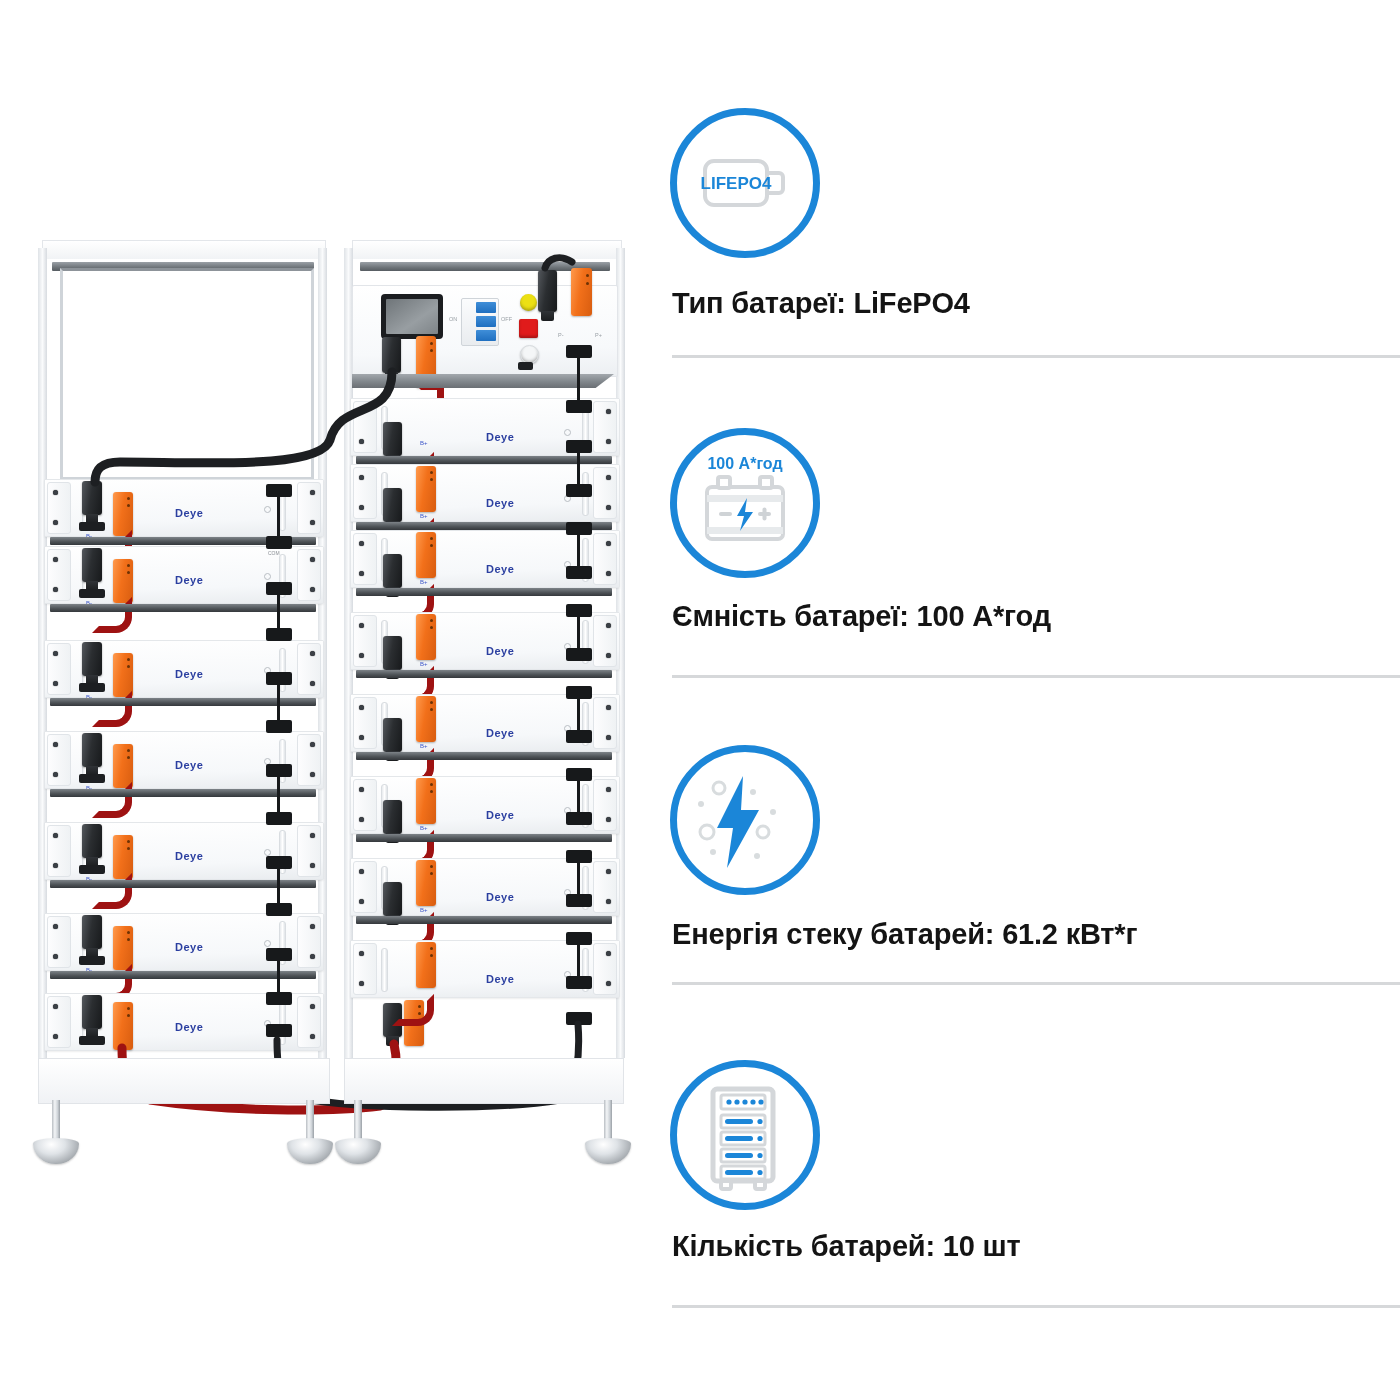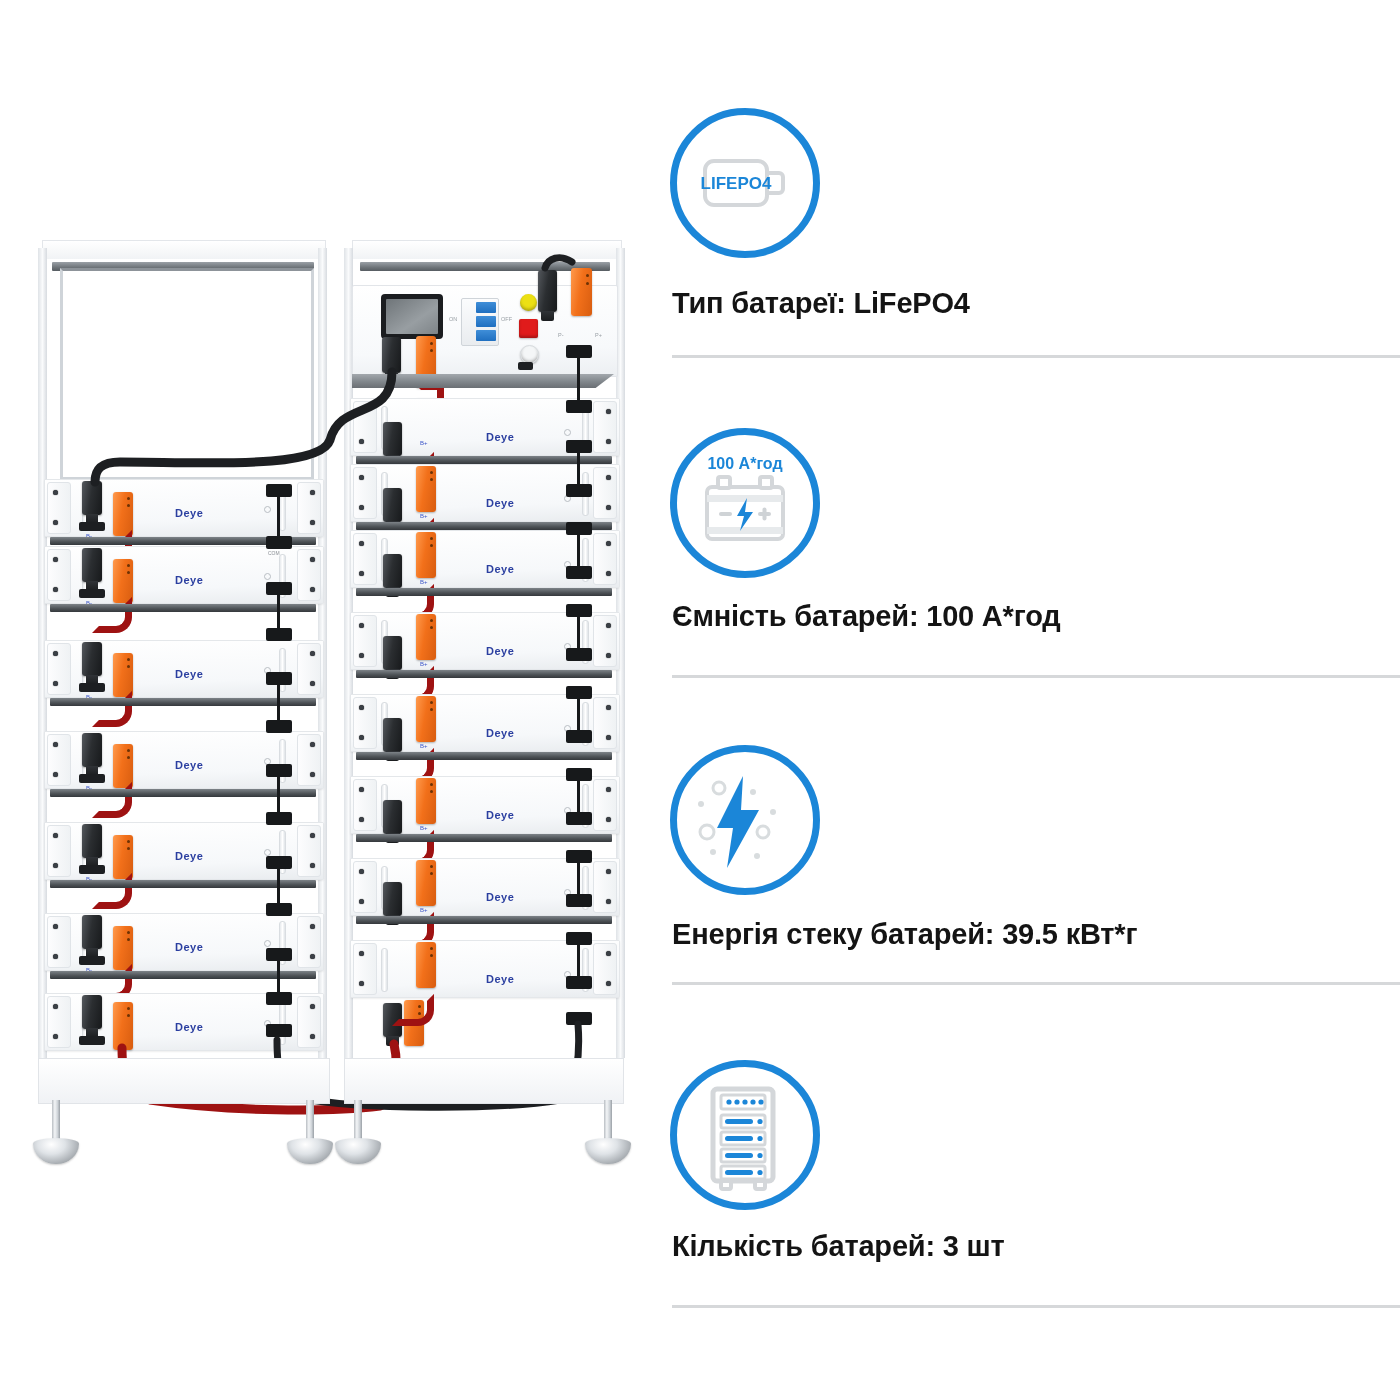--- a/index.html
+++ b/index.html
@@ -759,39 +759,39 @@
         <rect x="30" y="60" width="76" height="7" fill="#e7eaec"></rect>
         <rect x="30" y="92" width="76" height="7" fill="#e7eaec"></rect>
         <rect x="41" y="42" width="12" height="11" rx="2" fill="#ffffff" stroke="#d4d7da" stroke-width="4"></rect>
         <rect x="83" y="42" width="12" height="11" rx="2" fill="#ffffff" stroke="#d4d7da" stroke-width="4"></rect>
         <rect x="42" y="77" width="13" height="4" rx="2" fill="#cfd3d6"></rect>
         <rect x="81" y="77" width="13" height="4" rx="2" fill="#cfd3d6"></rect>
         <rect x="85.5" y="72.5" width="4" height="13" rx="2" fill="#cfd3d6"></rect>
         <path d="M70 63 L60 81 h7 l-4 15 13 -19 h-8 z" fill="#1b86d8"></path>
       </svg>
     </div>
-    <div class="spec-text" style="top:600px;">Ємність батарей: 100 А*год</div>
+    <div class="spec-text" style="top:600px;">Ємність батареї: 100 А*год</div>
     <div class="spec-rule" style="top:675px;"></div>
   </div>
 
   <div class="spec-item" style="top:0;">
     <div class="spec-icon" style="top:745px;">
       <svg width="136" height="136" viewBox="0 0 136 136">
         <circle cx="42" cy="36" r="6" fill="none" stroke="#d8dcde" stroke-width="3"></circle>
         <circle cx="30" cy="80" r="7" fill="none" stroke="#d8dcde" stroke-width="3"></circle>
         <circle cx="86" cy="80" r="6" fill="none" stroke="#d8dcde" stroke-width="3"></circle>
         <circle cx="24" cy="52" r="3" fill="#d8dcde"></circle>
         <circle cx="36" cy="100" r="3" fill="#d8dcde"></circle>
         <circle cx="80" cy="104" r="3" fill="#d8dcde"></circle>
         <circle cx="96" cy="60" r="3" fill="#d8dcde"></circle>
         <circle cx="76" cy="40" r="3" fill="#d8dcde"></circle>
         <path d="M66 24 L40 76 h16 l-6 40 32 -58 h-18 z" fill="#1b86d8"></path>
       </svg>
     </div>
-    <div class="spec-text" style="top:918px;">Енергія стеку батарей: 39.5 кВт*г</div>
+    <div class="spec-text" style="top:918px;">Енергія стеку батарей: 61.2 кВт*г</div>
     <div class="spec-rule" style="top:982px;"></div>
   </div>
 
   <div class="spec-item" style="top:0;">
     <div class="spec-icon" style="top:1060px;">
       <svg width="136" height="136" viewBox="0 0 136 136">
         <rect x="36" y="22" width="60" height="92" rx="4" ry="4" fill="#ffffff" stroke="#d4d7da" stroke-width="5"></rect>
         <rect x="44" y="28" width="44" height="14" rx="2" fill="#ffffff" stroke="#d4d7da" stroke-width="3"></rect>
         <circle cx="52" cy="35" r="2.6" fill="#1b86d8"></circle>
         <circle cx="60" cy="35" r="2.6" fill="#1b86d8"></circle>
@@ -807,16 +807,16 @@
         <rect x="44" y="82" width="44" height="13" rx="2" fill="#ffffff" stroke="#d4d7da" stroke-width="3"></rect>
         <rect x="48" y="86" width="28" height="5" rx="2.5" fill="#1b86d8"></rect>
         <circle cx="83" cy="88.5" r="2.6" fill="#1b86d8"></circle>
         <rect x="44" y="99" width="44" height="13" rx="2" fill="#ffffff" stroke="#d4d7da" stroke-width="3"></rect>
         <rect x="48" y="103" width="28" height="5" rx="2.5" fill="#1b86d8"></rect>
         <circle cx="83" cy="105.5" r="2.6" fill="#1b86d8"></circle>
         <rect x="44" y="114" width="10" height="8" rx="2" fill="#ffffff" stroke="#d4d7da" stroke-width="4"></rect>
         <rect x="78" y="114" width="10" height="8" rx="2" fill="#ffffff" stroke="#d4d7da" stroke-width="4"></rect>
       </svg>
     </div>
-    <div class="spec-text" style="top:1230px;">Кількість батарей: 3 шт</div>
+    <div class="spec-text" style="top:1230px;">Кількість батарей: 10 шт</div>
     <div class="spec-rule" style="top:1305px;"></div>
   </div>
 </div>
 
 </body></html>

